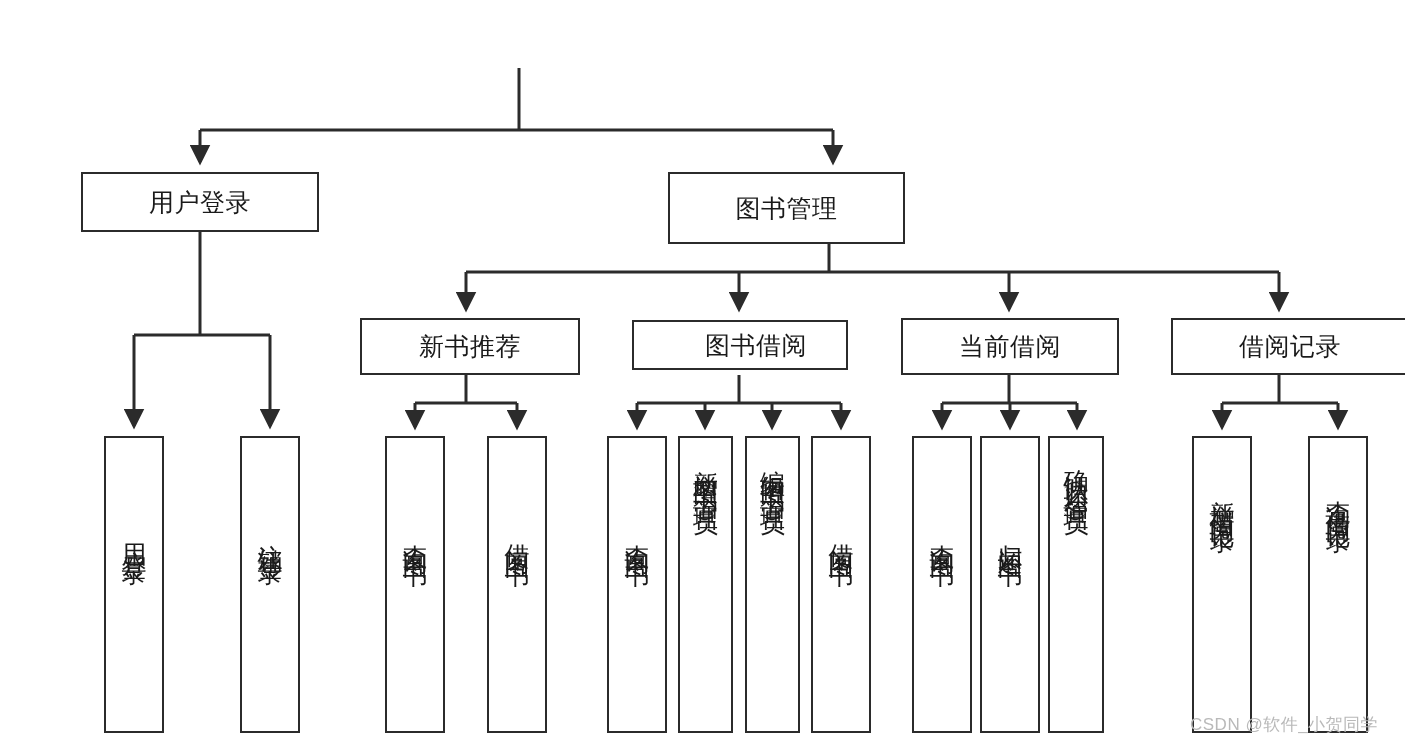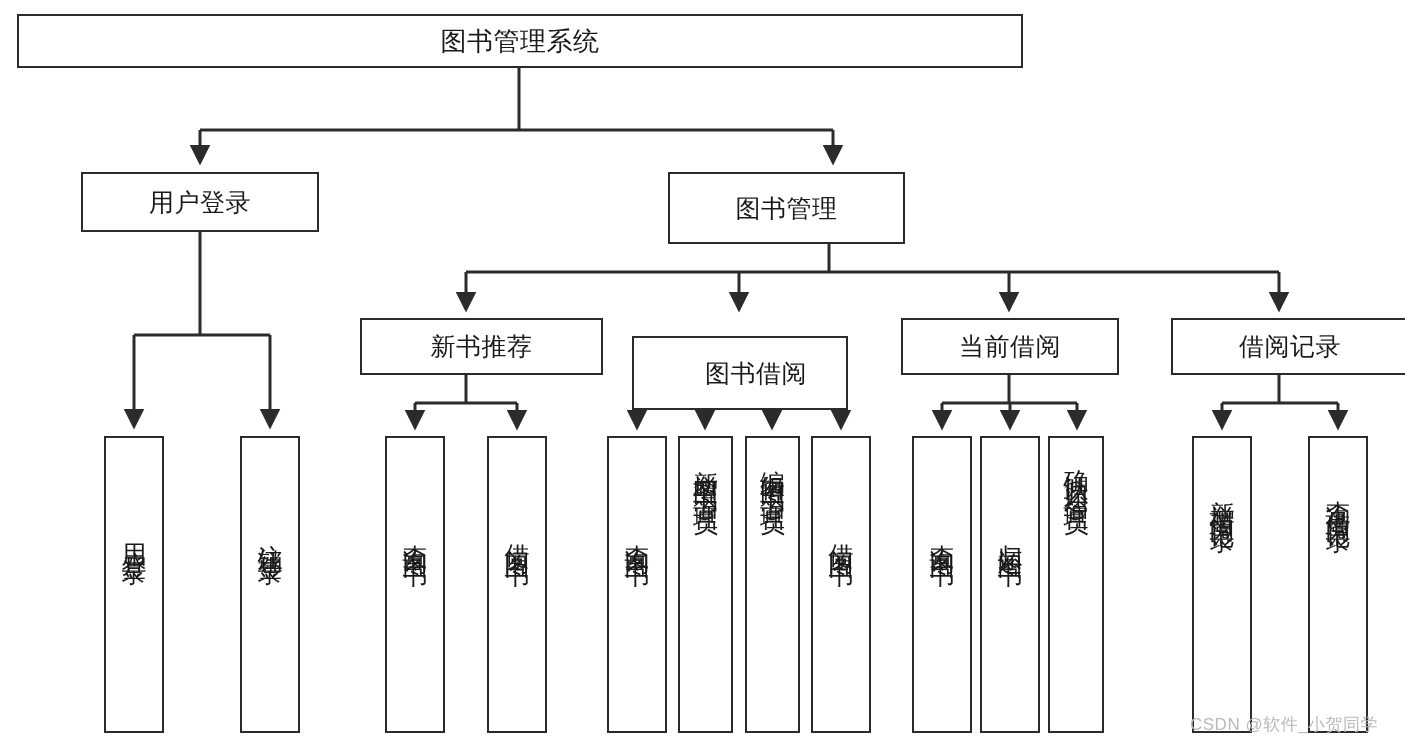--- a/index.html
+++ b/index.html
@@ -122,37 +122,34 @@
       <path d="M 1010 403 L 1010 427" marker-end="url(#arrow)"></path>
       <path d="M 1077 403 L 1077 427" marker-end="url(#arrow)"></path>
 
       <path d="M 1279 375 L 1279 403"></path>
       <path d="M 1222 403 L 1338 403"></path>
       <path d="M 1222 403 L 1222 427" marker-end="url(#arrow)"></path>
       <path d="M 1338 403 L 1338 427" marker-end="url(#arrow)"></path>
     </g>
   </svg>
 
-  <div class="node root horiz" style="left:17px; top:14px; width:1006px; height:54px;">
-    <span class="label">图书管理系统</span>
-  </div>
 
   <div class="node horiz" style="left:81px; top:172px; width:238px; height:60px;">
     <span class="label">用户登录</span>
   </div>
 
   <div class="node horiz" style="left:668px; top:172px; width:237px; height:72px;">
     <span class="label">图书管理</span>
   </div>
 
-  <div class="node horiz" style="left:360px; top:318px; width:243px; height:57px;">
+  <div class="node horiz" style="left:360px; top:318px; width:220px; height:57px;">
     <span class="label">新书推荐</span>
   </div>
 
-  <div class="node horiz" style="left:632px; top:336px; width:216px; height:74px;padding-left:32px;">
+  <div class="node horiz" style="left:632px; top:320px; width:216px; height:50px;padding-left:32px;">
     <span class="label">图书借阅</span>
   </div>
 
   <div class="node horiz" style="left:901px; top:318px; width:218px; height:57px;">
     <span class="label">当前借阅</span>
   </div>
 
   <div class="node horiz" style="left:1171px; top:318px; width:238px; height:57px;">
     <span class="label">借阅记录</span>
   </div>

